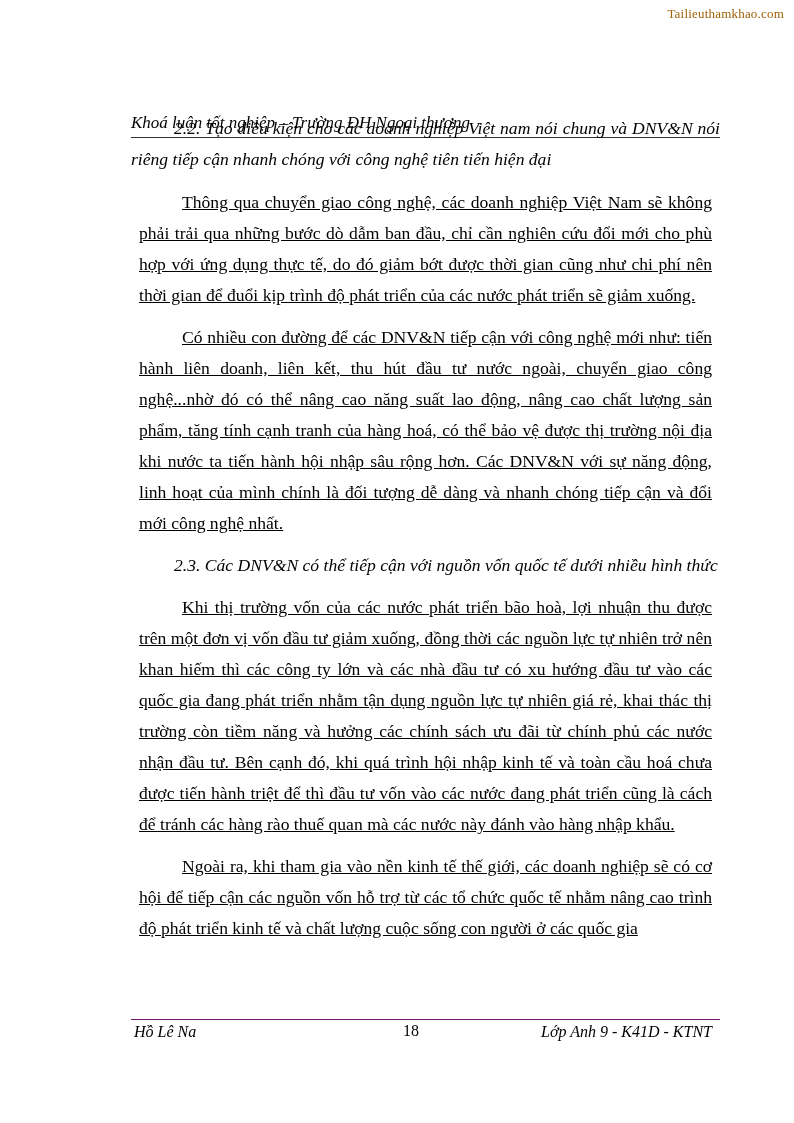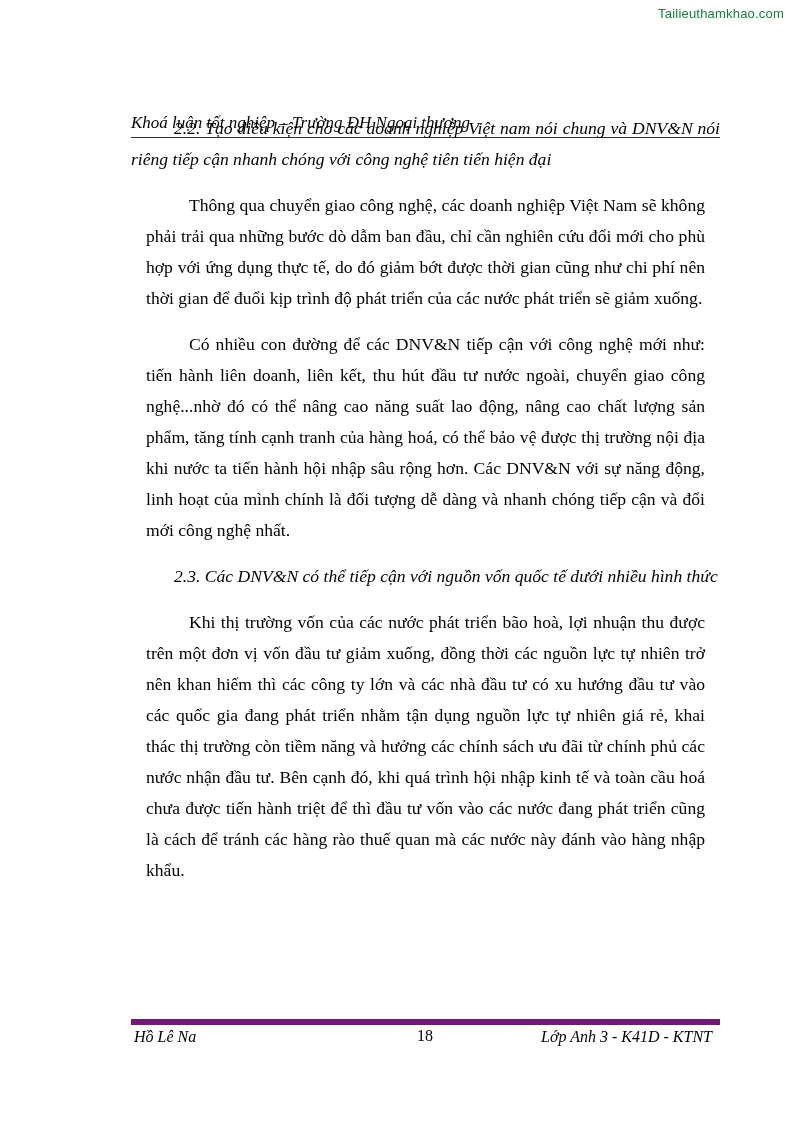--- a/index.html
+++ b/index.html
@@ -12,23 +12,23 @@
       height: 1123px;
       position: relative;
       overflow: hidden;
       font-family: "Liberation Serif", "DejaVu Serif", serif;
       color: #000000;
     }
     .watermark {
       position: absolute;
       top: 6px;
       right: 10px;
-      font-family: Liberation Sans, sans-serif;
+      font-family: Liberation Serif, serif;
       font-size: 13px;
-      color: #15803d;
+      color: #a16207;
       letter-spacing: 0.2px;
     }
     .page-header {
       position: absolute;
       left: 131px;
       top: 72px;
       width: 589px;
       border-bottom: 1px solid #333333;
       font-style: italic;
       font-size: 17px;
@@ -51,43 +51,44 @@
       text-indent: 43px;
       margin: 0;
     }
     .heading.h1 { margin-bottom: 12px; }
     .heading.h2 { margin-top: 11px; margin-bottom: 11px; }
     .para {
       font-size: 17.6px;
       line-height: 31px;
       text-align: justify;
       text-indent: 43px;
-      margin: 15px;
+      margin: 8px;
+      text-decoration: underline;
     }
     .para + .para { margin-top: 11px; }
     .page-footer {
       position: absolute;
       left: 131px;
       top: 1019px;
       width: 589px;
-      border-top: 6px solid #701a75;
+      border-top: 1px solid #701a75;
       font-size: 16px;
       line-height: 22px;
       padding-top: 14px;
       height: 24px;
     }
     .footer-left {
       position: absolute;
       left: 3px;
       top: 1px;
       font-style: italic;
     }
     .footer-center {
       position: absolute;
-      left: 286px;
+      left: 272px;
       top: 0px;
     }
     .footer-right {
       position: absolute;
       right: 8px;
       top: 1px;
       font-style: italic;
     }
   </style>
 </head>
@@ -101,20 +102,21 @@
 
 <div class="content">
   <section>
     <p class="heading h1">2.2. Tạo điều kiện cho các doanh nghiệp Việt nam nói chung và DNV&amp;N nói riêng tiếp cận nhanh chóng với công nghệ tiên tiến hiện đại</p>
     <p class="para">Thông qua chuyển giao công nghệ, các doanh nghiệp Việt Nam sẽ không phải trải qua những bước dò dẫm ban đầu, chỉ cần nghiên cứu đổi mới cho phù hợp với ứng dụng thực tế, do đó giảm bớt được thời gian cũng như chi phí nên thời gian để đuổi kịp trình độ phát triển của các nước phát triển sẽ giảm xuống.</p>
     <p class="para">Có nhiều con đường để các DNV&amp;N tiếp cận với công nghệ mới như: tiến hành liên doanh, liên kết, thu hút đầu tư nước ngoài, chuyển giao công nghệ...nhờ đó có thể nâng cao năng suất lao động, nâng cao chất lượng sản phẩm, tăng tính cạnh tranh của hàng hoá, có thể bảo vệ được thị trường nội địa khi nước ta tiến hành hội nhập sâu rộng hơn. Các DNV&amp;N với sự năng động, linh hoạt của mình chính là đối tượng dễ dàng và nhanh chóng tiếp cận và đổi mới công nghệ nhất.</p>
   </section>
   <section>
     <p class="heading h2">2.3. Các DNV&amp;N có thể tiếp cận với nguồn vốn quốc tế dưới nhiều hình thức</p>
     <p class="para">Khi thị trường vốn của các nước phát triển bão hoà, lợi nhuận thu được trên một đơn vị vốn đầu tư giảm xuống, đồng thời các nguồn lực tự nhiên trở nên khan hiếm thì các công ty lớn và các nhà đầu tư có xu hướng đầu tư vào các quốc gia đang phát triển nhằm tận dụng nguồn lực tự nhiên giá rẻ, khai thác thị trường còn tiềm năng và hưởng các chính sách ưu đãi từ chính phủ các nước nhận đầu tư. Bên cạnh đó, khi quá trình hội nhập kinh tế và toàn cầu hoá chưa được tiến hành triệt để thì đầu tư vốn vào các nước đang phát triển cũng là cách để tránh các hàng rào thuế quan mà các nước này đánh vào hàng nhập khẩu.</p>
+    <p class="para">Ngoài ra, khi tham gia vào nền kinh tế thế giới, các doanh nghiệp sẽ có cơ hội để tiếp cận các nguồn vốn hỗ trợ từ các tổ chức quốc tế nhằm nâng cao trình độ phát triển kinh tế và chất lượng cuộc sống con người ở các quốc gia</p>
   </section>
 </div>
 
 <div class="page-footer">
   <span class="footer-left">Hồ Lê Na</span>
   <span class="footer-center">18</span>
-  <span class="footer-right">Lớp Anh 3 - K41D - KTNT</span>
+  <span class="footer-right">Lớp Anh 9 - K41D - KTNT</span>
 </div>
 
 </body></html>

